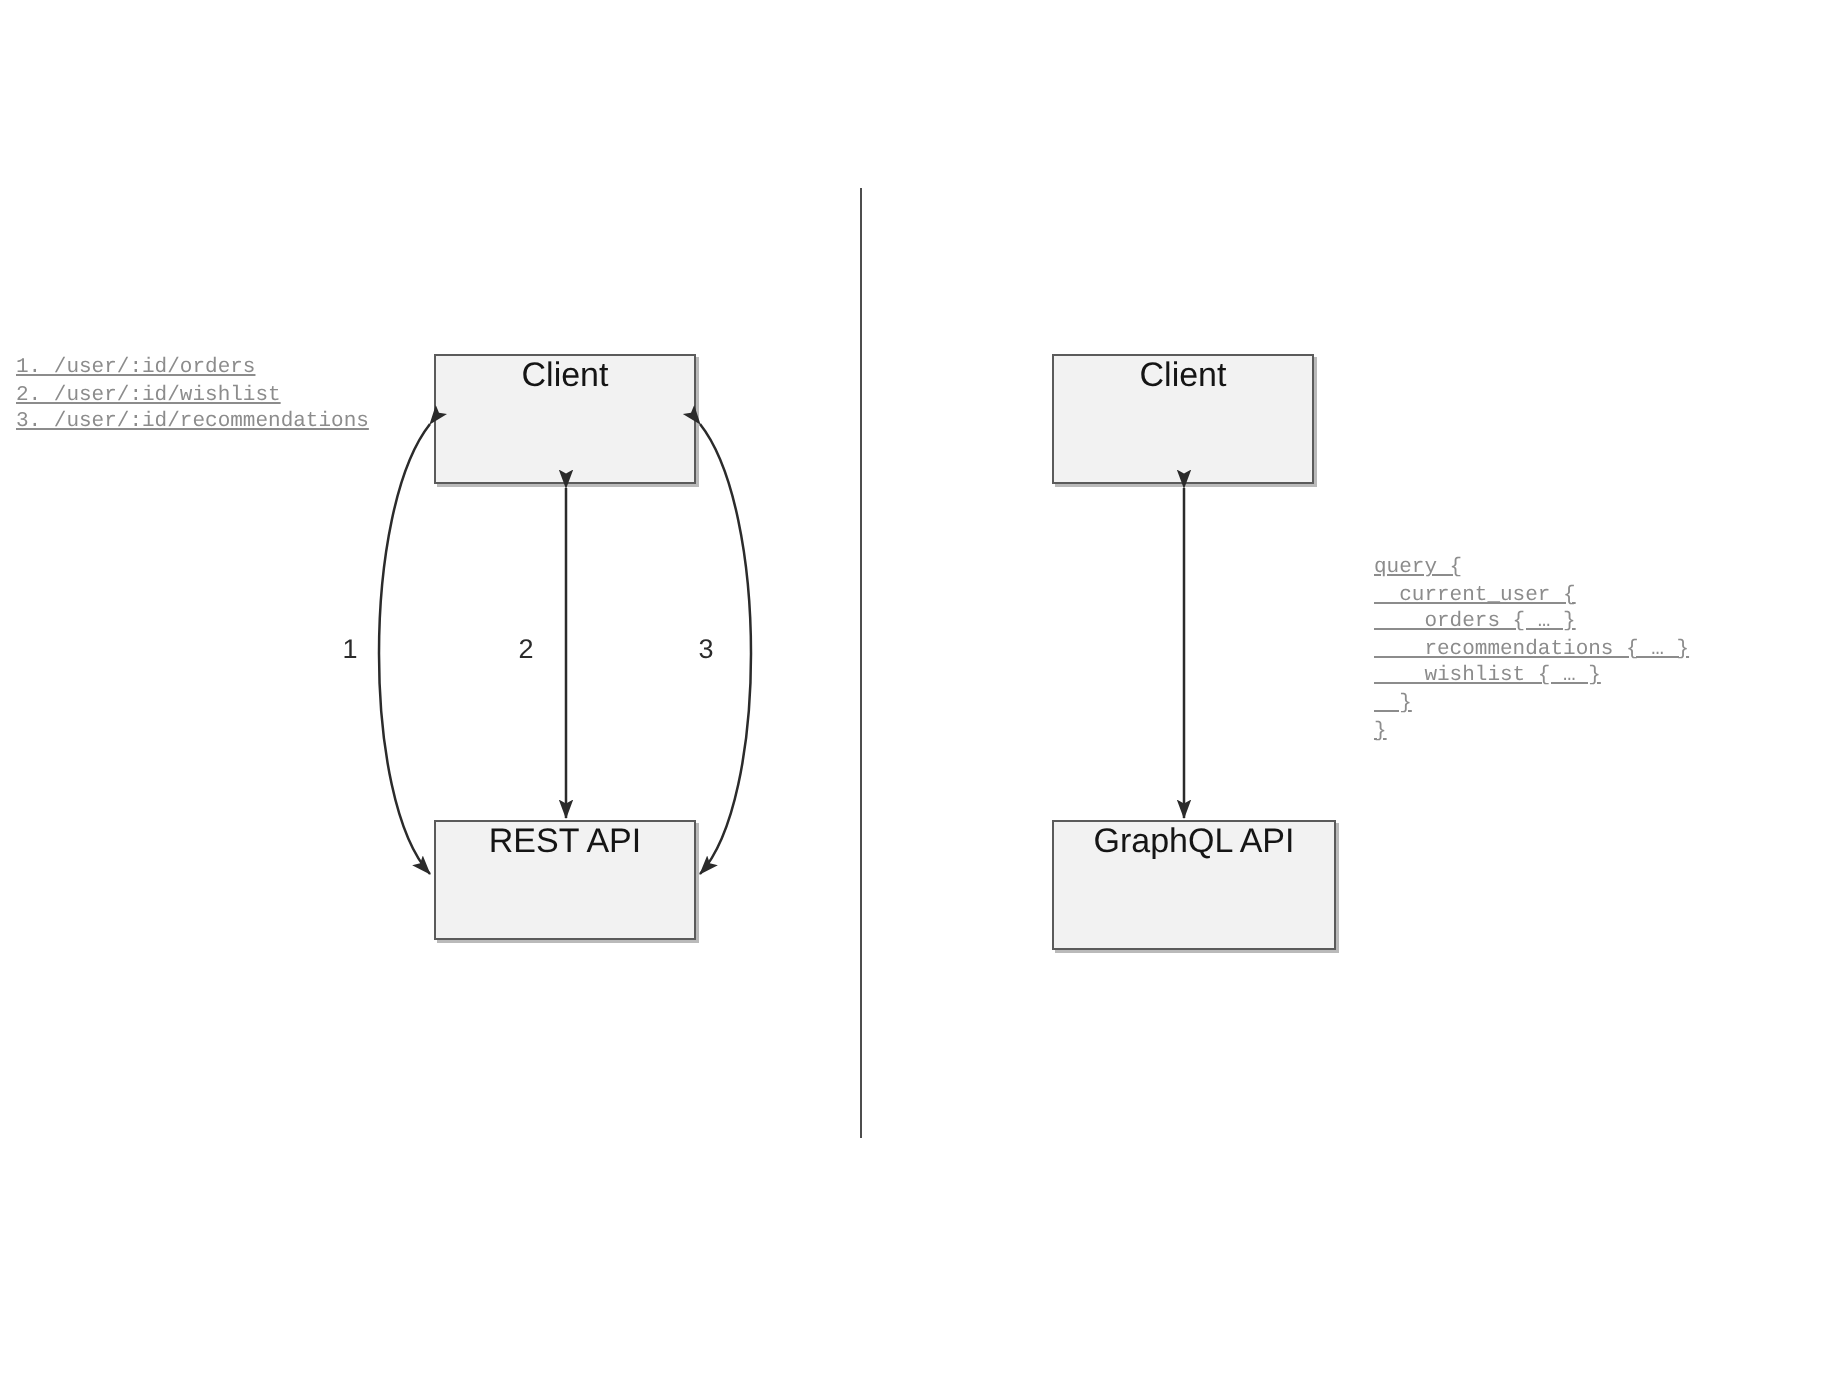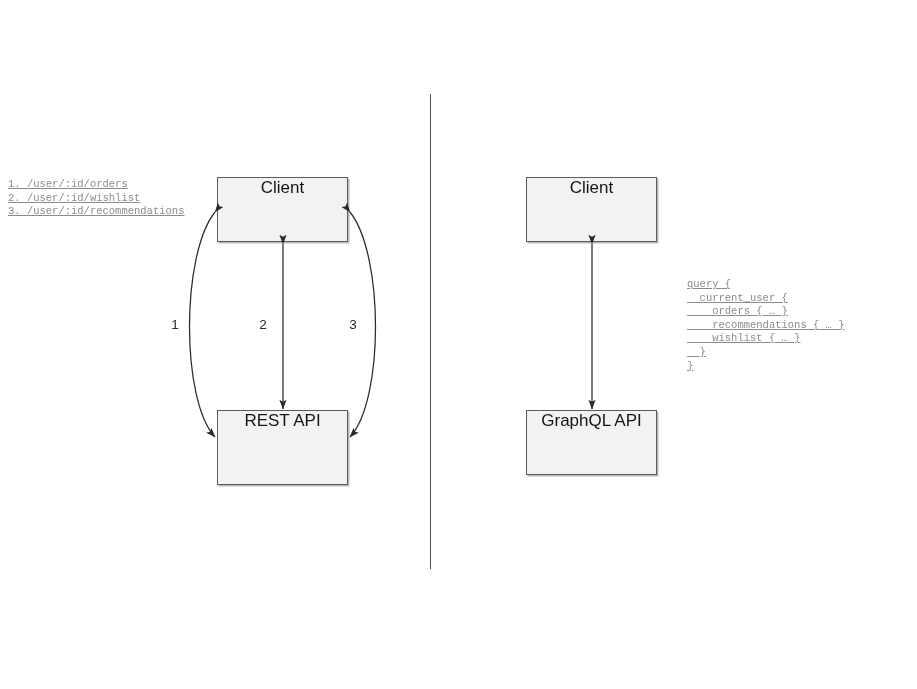--- a/index.html
+++ b/index.html
@@ -50,23 +50,23 @@
     border: 1.4px solid #5b5b5b;
     display: flex;
     align-items: flex-start;
     justify-content: center;
     font-size: 17px;
     color: #151515;
     box-shadow: 1.5px 1.5px 0 rgba(130,130,130,0.55);
   }
 
   #box-rest-client   { left: 217px; top: 177px; width: 131px; height: 65px; }
-  #box-rest-api      { left: 217px; top: 410px; width: 131px; height: 75px; }
+  #box-rest-api      { left: 217px; top: 410px; width: 131px; height: 60px; }
   #box-gql-client    { left: 526px; top: 177px; width: 131px; height: 65px; }
-  #box-gql-api       { left: 526px; top: 410px; width: 131px; height: 65px; }
+  #box-gql-api       { left: 526px; top: 410px; width: 142px; height: 65px; }
 
   
   #arrows {
     position: absolute;
     left: 0;
     top: 0;
     width: 917px;
     height: 689px;
     pointer-events: none;
   }

